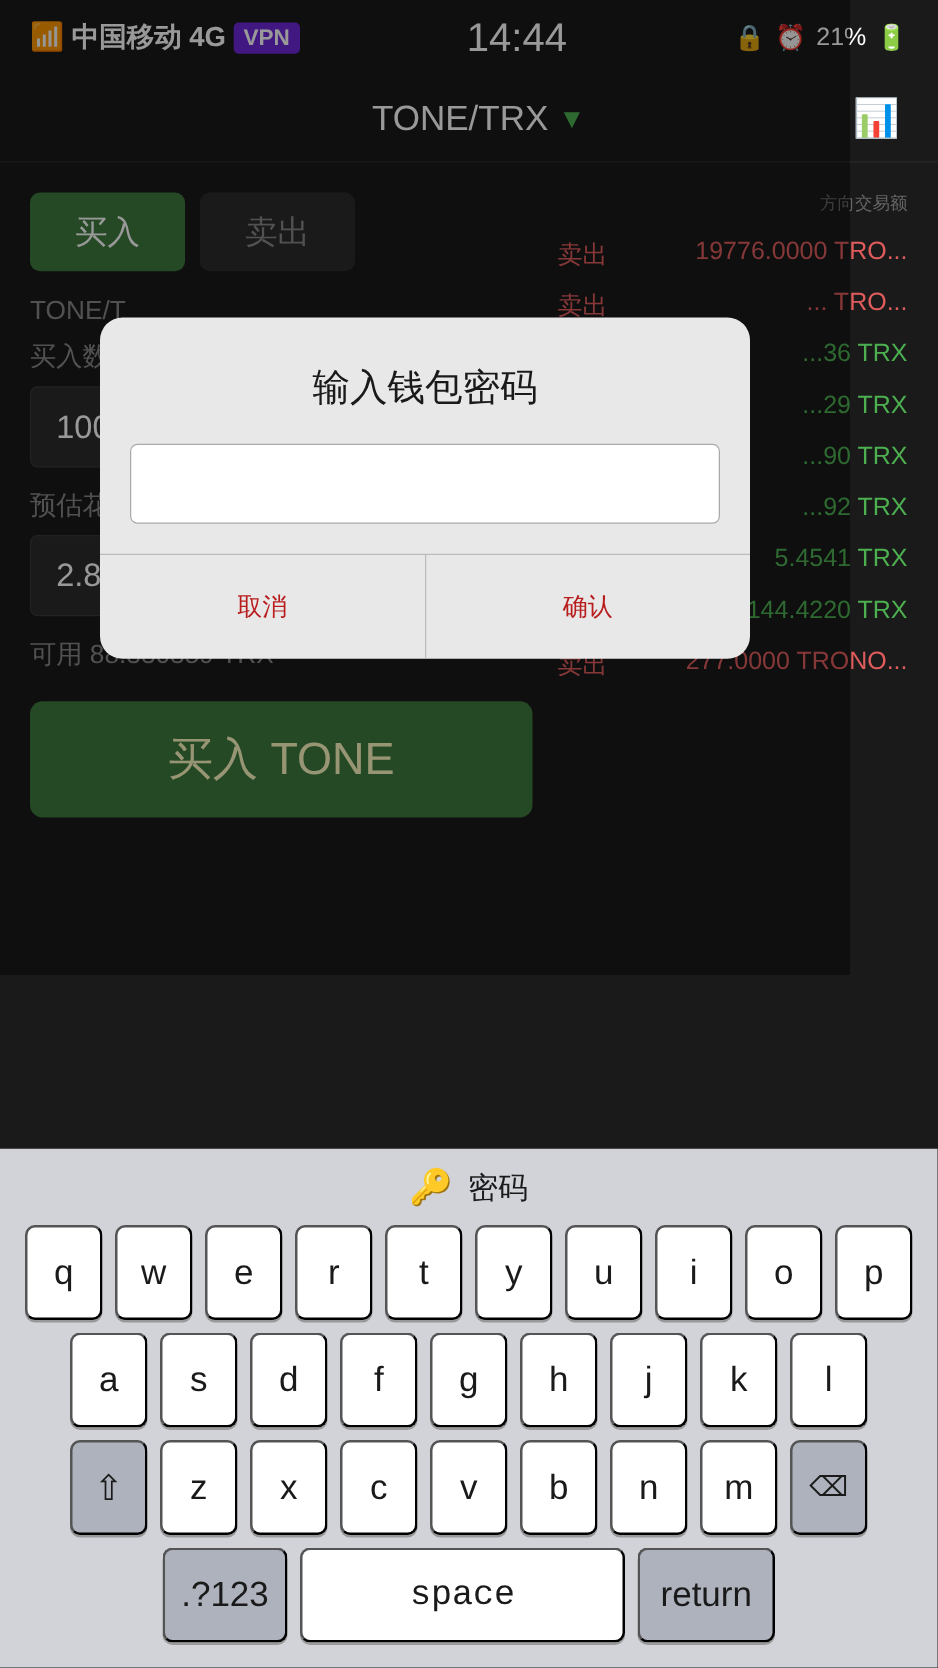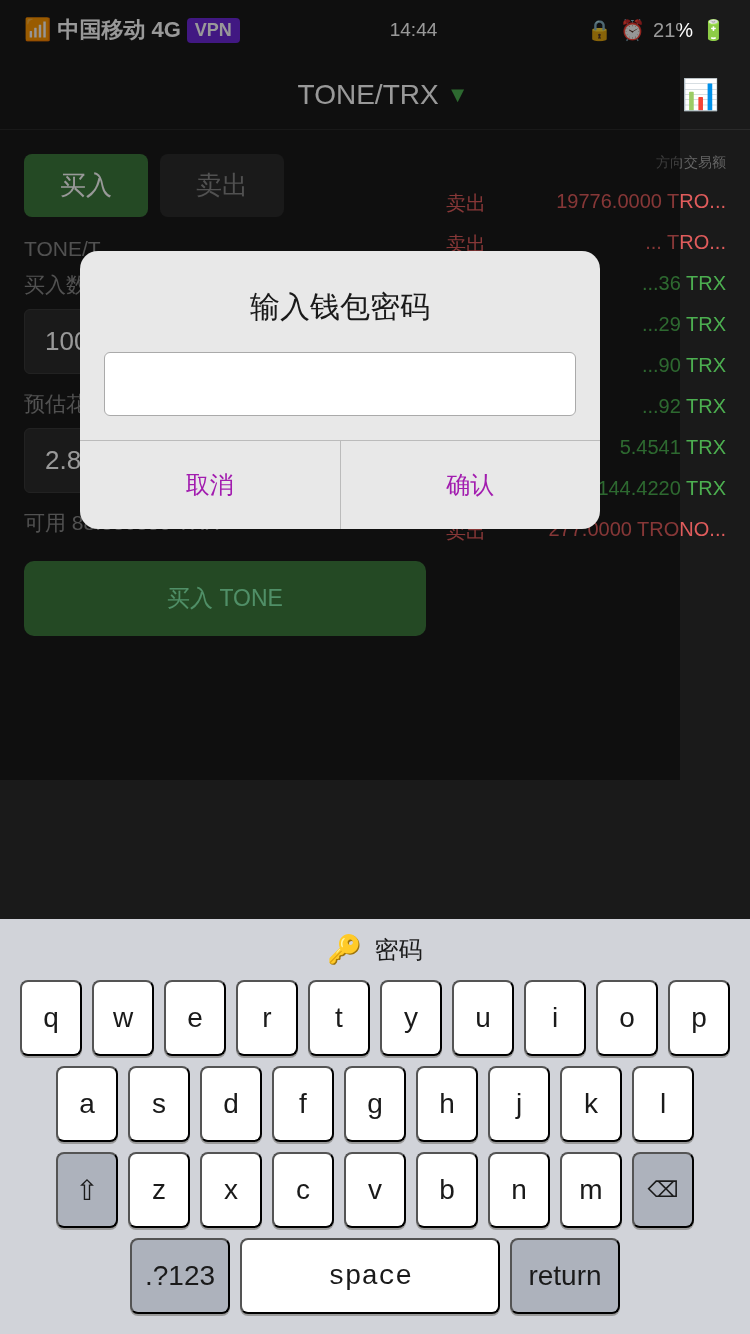--- a/index.html
+++ b/index.html
@@ -24,21 +24,21 @@
     .status-left {
       display: flex;
       align-items: center;
       gap: 6px;
       color: white;
       font-size: 22px;
       font-weight: 600;
     }
     .status-center {
       color: white;
-      font-size: 19px;
+      font-size: 32px;
       font-weight: 500;
     }
     .status-right {
       display: flex;
       align-items: center;
       gap: 8px;
       color: white;
       font-size: 20px;
     }
 
@@ -198,22 +198,22 @@
     
     .available {
       color: #888;
       font-size: 21px;
       margin-bottom: 24px;
     }
 
     
     .buy-button {
       background: #3d7a3d;
-      color: #86efac;
-      font-size: 23px;
+      color: #fef9c3;
+      font-size: 36px;
       font-weight: 500;
       border: none;
       border-radius: 10px;
       padding: 22px 0;
       width: 100%;
       cursor: pointer;
       text-align: center;
     }
 
     
@@ -256,22 +256,22 @@
       outline: none;
     }
     .modal-buttons {
       display: flex;
       border-top: 1px solid #bbb;
     }
     .modal-btn {
       flex: 1;
       padding: 28px 0;
       text-align: center;
-      font-size: 24px;
-      color: #a21caf;
+      font-size: 20px;
+      color: #b91c1c;
       cursor: pointer;
       background: transparent;
       border: none;
     }
     .modal-btn:first-child {
       border-right: 1px solid #bbb;
     }
 
     
     .keyboard-container {

